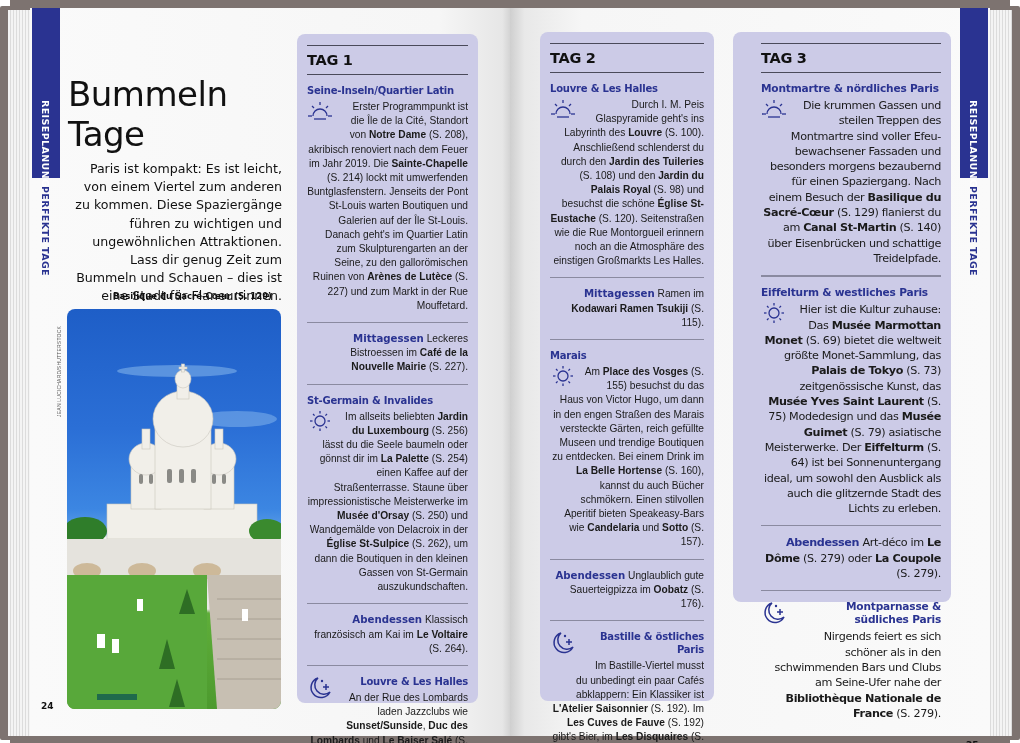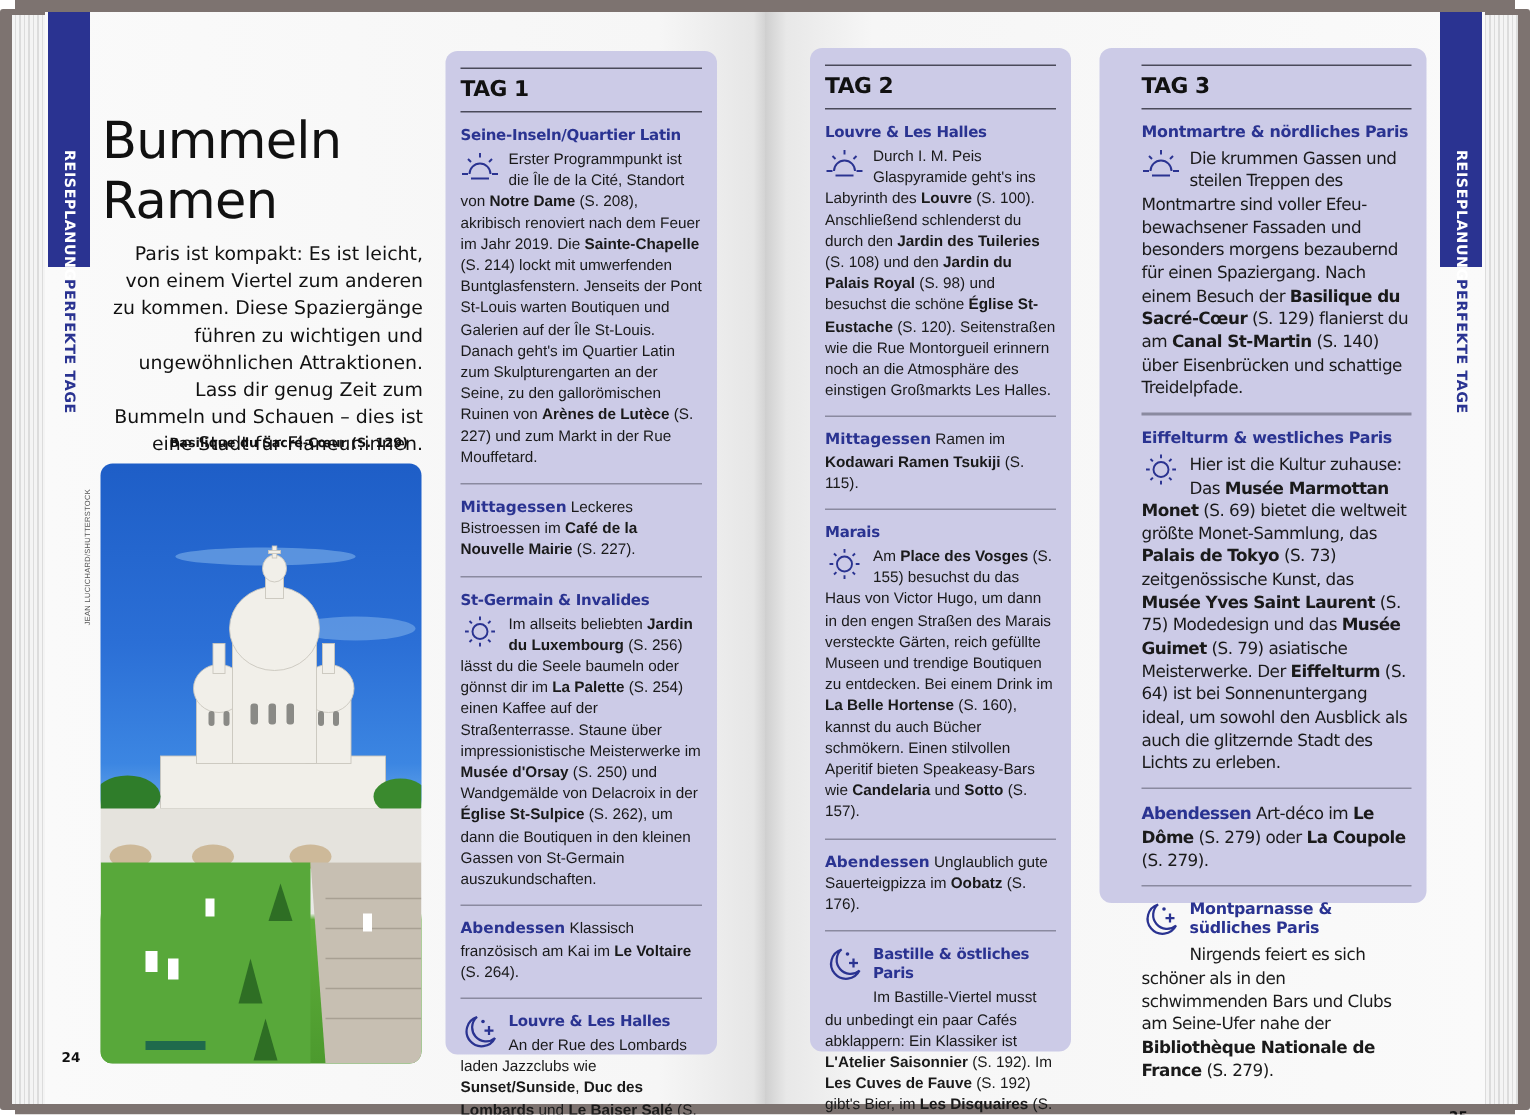--- a/index.html
+++ b/index.html
@@ -50,21 +50,21 @@
   .card-1 { left: 297px; top: 34px; width: 181px; height: 669px; }
   .card-2 { left: 540px; top: 32px; width: 174px; height: 669px; }
   .card-3 { left: 733px; top: 32px; width: 218px; height: 570px; padding-left: 28px; }
 
   .rule { border: none; border-top: 1.4px solid #4a4a5a; margin: 0; }
   .rule-thin { border: none; border-top: 1px solid #8a8aa0; margin: 0; }
   .tag-title { font-family: "DejaVu Sans", sans-serif; font-weight: bold; font-size: 14.5px; line-height: 16px; padding: 6px 0 6px; color: #111; letter-spacing: -0.3px; }
 
   .section { padding: 9px 0 9px; }
   .sec-head { font-family: "DejaVu Sans", sans-serif; font-weight: bold; font-size: 10px; color: #2a3391; line-height: 13px; margin-bottom: 3px; letter-spacing: -0.2px; }
-  .body { font-family: "Liberation Sans", sans-serif; font-size: 10.2px; line-height: 14.2px; color: #1a1a1a; }
+  .body { font-family: "Liberation Sans", sans-serif; font-size: 10.2px; line-height: 14.2px; color: #1a1a1a; text-align: right; }
   .card-3 .body { font-size: 11.2px; line-height: 15.3px; font-family: "DejaVu Sans", sans-serif; letter-spacing: -0.35px; }
   .card-3 .sec-head { font-size: 10.6px; }
   .body b { font-weight: bold; }
   .meal-label { font-family: "DejaVu Sans", sans-serif; font-weight: bold; color: #2a3391; }
   .icon { float: left; width: 26px; height: 22px; margin: 0 6px 0 0; }
   .icon svg { display: block; }
 </style>
 </head>
 <body>
 
@@ -77,21 +77,21 @@
 <div class="page-stack-right"></div>
 
 <div class="page page-left"></div>
 <div class="side-tab side-tab-dark tab-left-dark">
   <span class="vert-text">REISEPLANUNG</span>
 </div>
 <span class="vert-text tab-left-light">PERFEKTE TAGE</span>
 
 <h1 class="page-title">
   <span>Bummeln</span><br>
-  <span>Ramen</span>
+  <span>Tage</span>
 </h1>
 <p class="intro">Paris ist kompakt: Es ist leicht, von einem Viertel zum anderen zu kommen. Diese Spaziergänge führen zu wichtigen und ungewöhnlichen Attraktionen. Lass dir genug Zeit zum Bummeln und Schauen – dies ist eine Stadt für Flaneur:innen.</p>
 <div class="caption">Basilique du Sacré-Cœur (S. 129)</div>
 <div class="credit">JEAN LUCICHARD/SHUTTERSTOCK</div>
 
 <div class="photo">
   <svg width="214" height="400" viewBox="0 0 214 400">
 
     <ellipse cx="110" cy="62" rx="60" ry="6" fill="#7fb0ea" opacity="0.6"></ellipse>
     <ellipse cx="170" cy="110" rx="40" ry="8" fill="#8ab9ee" opacity="0.5"></ellipse>

